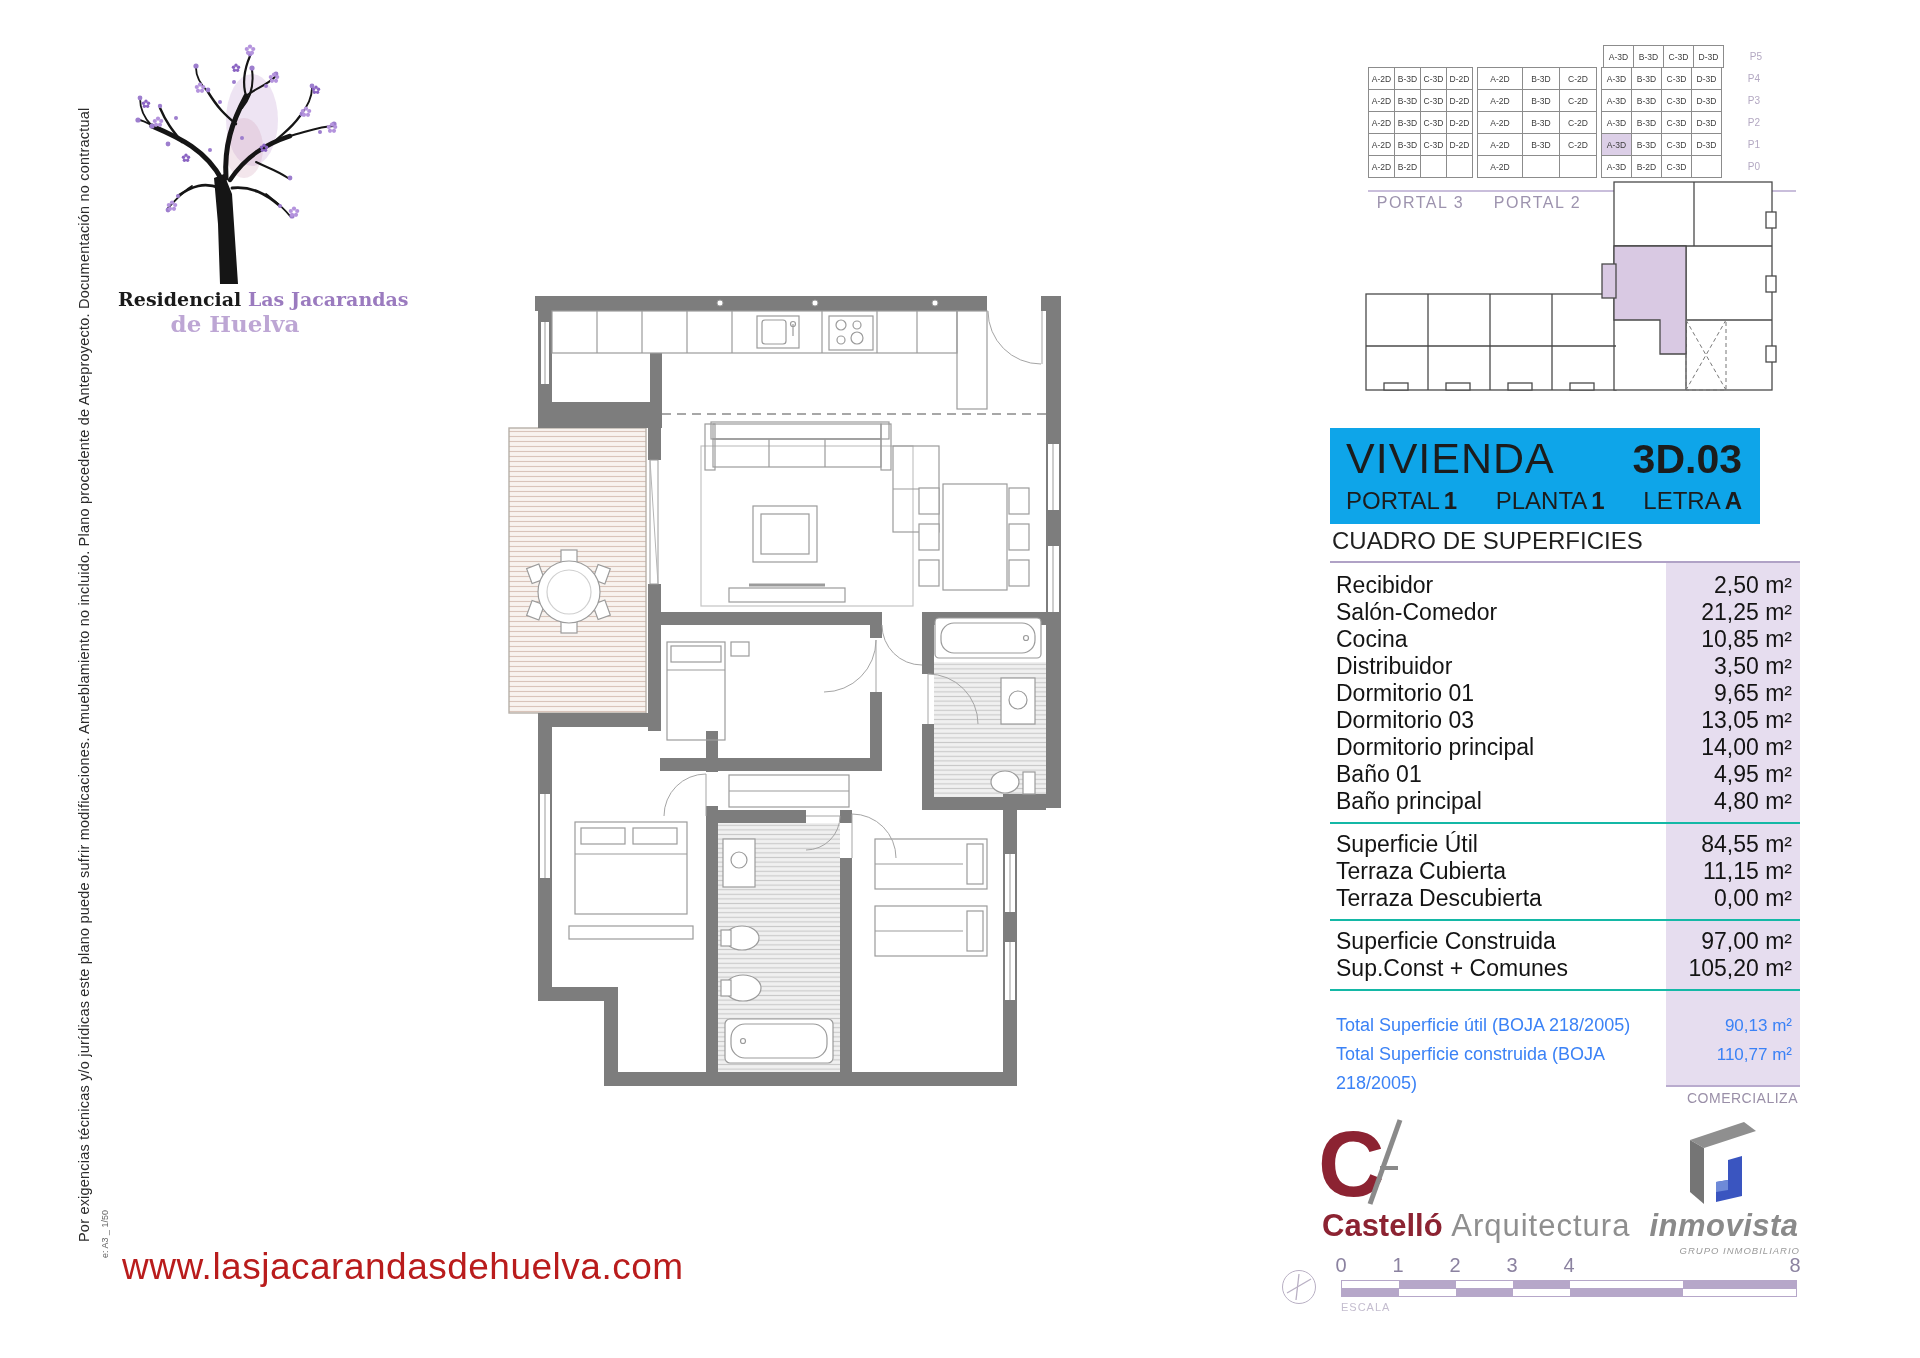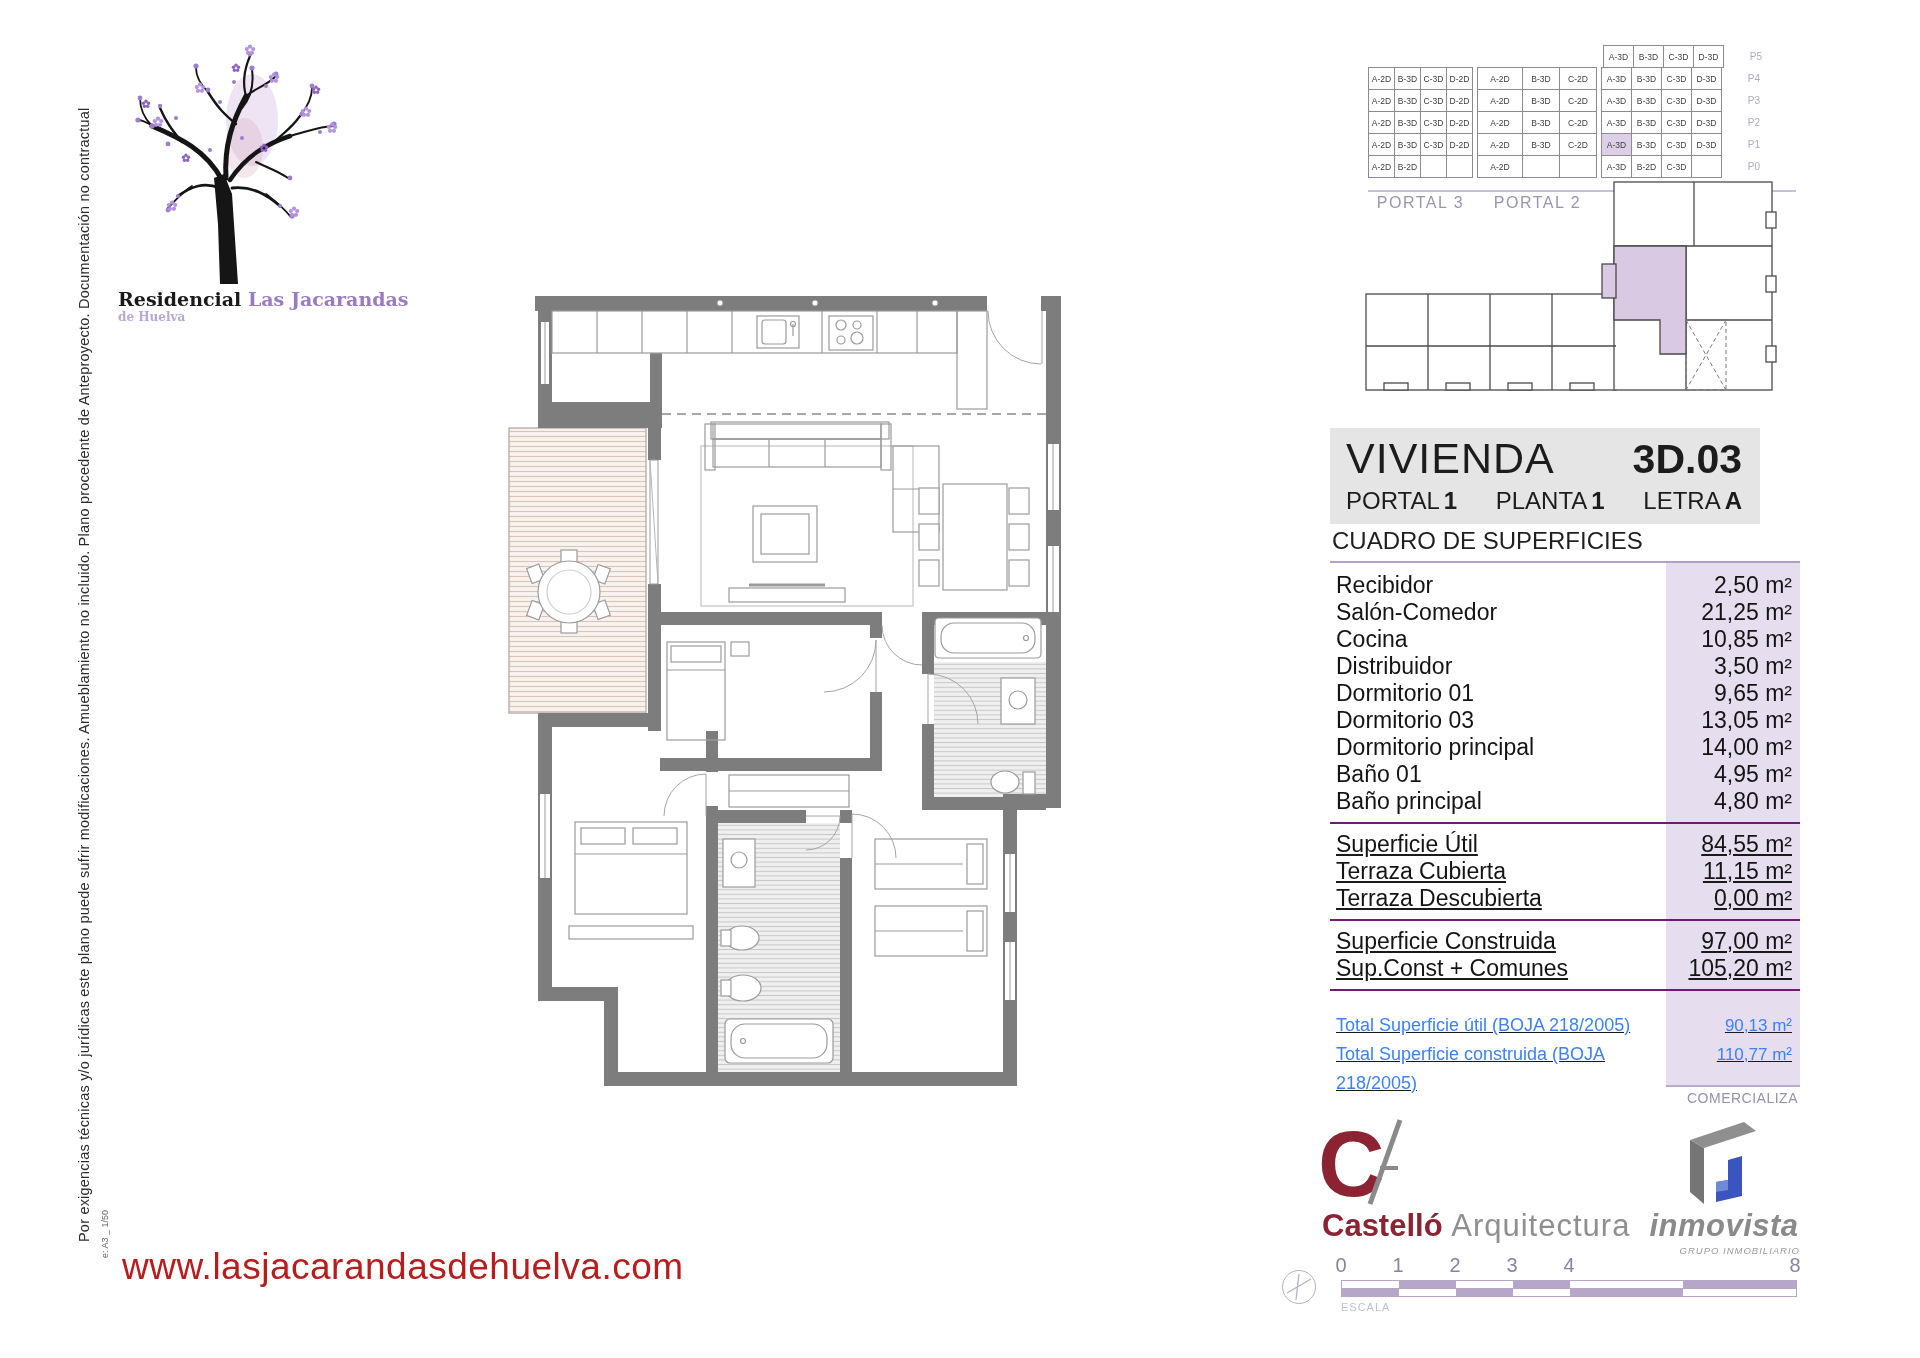--- a/index.html
+++ b/index.html
@@ -11,22 +11,22 @@
       transform-origin:0 0;font-size:14.5px;color:#2b2b2b;white-space:nowrap;letter-spacing:.2px;}
   #sheetnote{position:absolute;left:100px;top:1258px;width:70px;transform:rotate(-90deg);
       transform-origin:0 0;font-size:9px;color:#666;white-space:nowrap;}
 
   
   #logo{position:absolute;left:118px;top:28px;width:236px;}
   #logo svg{display:block;margin:0 auto;}
   .logoline1{font-family:"DejaVu Serif","Liberation Serif",serif;font-weight:bold;font-size:19px;
       white-space:nowrap;margin-top:2px;color:#1a1a1a;}
   .logoline1 .jac{color:#9b7bbf;}
-  .logoline2{font-family:"DejaVu Serif","Liberation Serif",serif;font-weight:bold;font-size:12px;
-      color:#bda6d4;text-align:left;padding-right:2px;}
+  .logoline2{font-family:"DejaVu Serif","Liberation Serif",serif;font-weight:bold;font-size:23px;
+      color:#bda6d4;text-align:center;padding-right:2px;}
 
   
   #floorplan{position:absolute;left:505px;top:294px;}
 
   
   #stack{position:absolute;left:1368px;top:46px;}
   .stk-row{display:flex;margin-top:-1px;}
   .stk-group{display:flex;margin-right:5px;}
   .stk-cell{box-sizing:border-box;height:23px;border:1px solid #8c8c8c;margin-right:-1px;
       font-size:8.5px;color:#3c3c3c;display:flex;align-items:center;justify-content:center;background:#fff;}
@@ -35,37 +35,37 @@
   .stk-floor{width:34px;font-size:10px;color:#b3a8c2;display:flex;align-items:center;
       justify-content:flex-end;padding-right:2px;}
   #stack-line{position:absolute;left:1368px;top:190px;width:428px;height:2px;background:#c9bedb;}
   #portal-labels{position:absolute;left:1368px;top:194px;display:flex;}
   .portal-lbl{font-size:16px;color:#9d93ae;letter-spacing:1.5px;text-align:center;}
 
   
   #keyplan{position:absolute;left:1356px;top:176px;}
 
   
-  #unit-header{position:absolute;left:1330px;top:428px;width:430px;height:96px;background:#e5e5e5;
+  #unit-header{position:absolute;left:1330px;top:428px;width:430px;height:96px;background:#0ea5e9;
       box-sizing:border-box;padding:6px 18px 8px 16px;}
   #uh-row1{display:flex;justify-content:space-between;align-items:baseline;}
   #uh-title{font-size:43px;letter-spacing:1px;color:#1c1c1c;}
   #uh-code{font-size:41px;font-weight:bold;color:#1c1c1c;}
   #uh-row2{display:flex;justify-content:space-between;margin-top:4px;font-size:24px;color:#1c1c1c;}
   #uh-row2 b{font-weight:bold;}
   #uh-row2 .sp{margin-left:4px;}
 
   
   #cuadro-title{position:absolute;left:1332px;top:527px;font-size:24px;color:#1f1f1f;}
   #cuadro-underline{position:absolute;left:1330px;top:561px;width:470px;height:2px;background:#b0a2c6;}
   #value-strip{position:absolute;left:1666px;top:563px;width:134px;height:522px;background:#e6ddef;
       border-bottom:2px solid #b9abce;}
   #surface-sections{position:absolute;left:1330px;top:565px;width:470px;}
   .sec{padding:7px 0;}
-  .sec + .sec{border-top:2px solid #701a75;text-decoration:underline;}
+  .sec + .sec{border-top:2px solid #14b8a6;}
   .sec.small{padding-top:20px;}
   .srow{display:flex;justify-content:space-between;font-size:23px;line-height:27px;color:#141414;}
   .srow .lbl{padding-left:6px;}
   .srow .val{width:140px;text-align:right;padding-right:8px;white-space:nowrap;}
   .sec.small .srow{font-size:18px;line-height:29px;color:#3b82f6;}
   .sec.small .srow .val{font-size:17px;}
 
   
   #comercializa{position:absolute;left:1630px;top:1090px;width:168px;text-align:right;
       font-size:14px;color:#9a8fa8;letter-spacing:.5px;}

